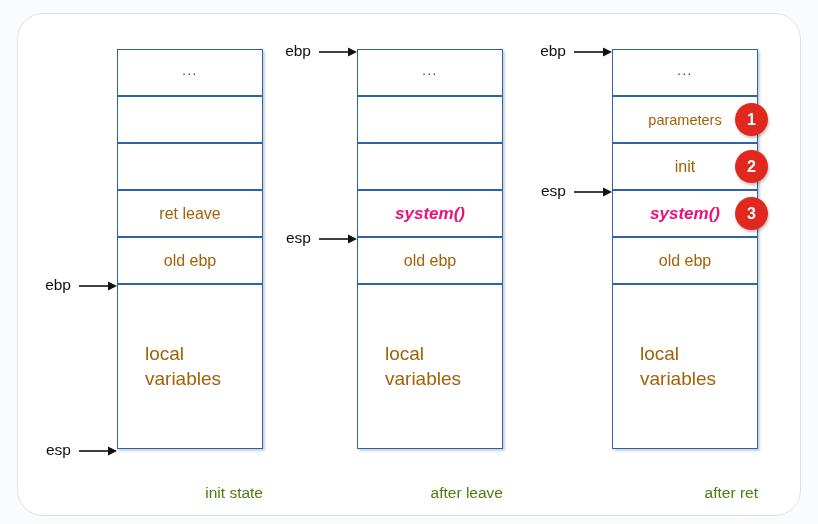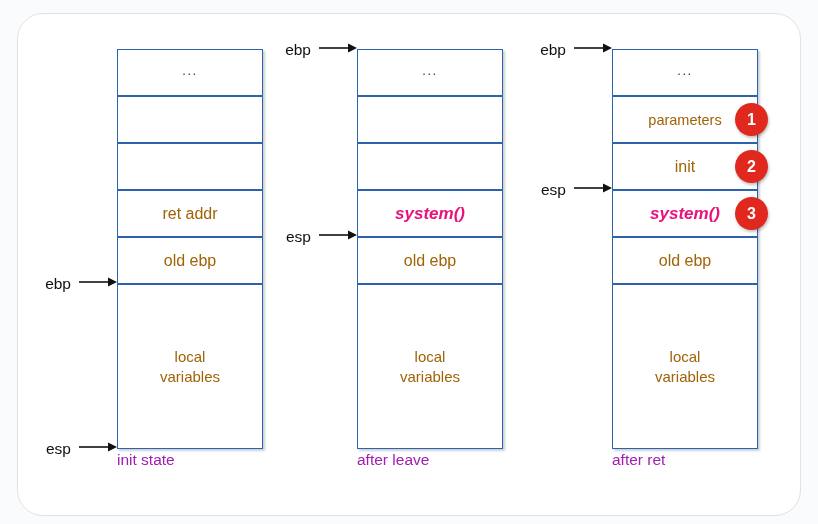--- a/index.html
+++ b/index.html
@@ -20,31 +20,31 @@
     border:1px solid var(--cell_border,#2d63ad);
     box-shadow:2px 2px 2px rgba(110,118,130,0.35);
     display:flex;align-items:center;justify-content:center;
     font-size:16px;color:#a16207;position:relative;
   }
   .cell.tall{height:165px;}
   .cell.dots{font-size:13px;letter-spacing:1.5px;color:#3f3f3f;}
   .cell.dots span{transform:translateY(-2px);}
   .cell.small{font-size:14.5px;}
   .cell.accent{color:var(--accent,#e8117d);font-weight:700;font-size:17px;font-style:italic;}
-  .wrap{display:block;width:90px;text-align:center;line-height:1.3;font-size:15px;}
+  .wrap{display:block;width:90px;text-align:left;line-height:1.3;font-size:19px;}
   .caption{
-    position:absolute;top:451px;width:146px;text-align:left;
-    font-size:15.5px;color:#a21caf;
+    position:absolute;top:484px;width:146px;text-align:right;
+    font-size:15.5px;color:#4d7c0f;
   }
   .cap-init{left:117px;}
   .cap-leave{left:357px;}
   .cap-ret{left:612px;}
   .pointer{
     position:absolute;width:90px;height:16px;
-    display:flex;align-items:flex-start;justify-content:flex-end;
+    display:flex;align-items:flex-end;justify-content:flex-end;
   }
   .pointer .reg{font-size:15.5px;color:#111;margin-right:8px;line-height:1;}
   .arrow{display:block;}
   .arrow line{stroke:var(--arrow,#111);stroke-width:1.6;}
   .arrow polygon{fill:var(--arrow,#111);}
   .badge{
     position:absolute;width:33px;height:33px;border-radius:50%;
     background:var(--badge,#e0281e);color:#ffffff;
     display:flex;align-items:center;justify-content:center;
     font-size:16px;font-weight:700;z-index:5;
@@ -59,21 +59,21 @@
 
 <div class="stage">
   <div class="panel"></div>
 
   <div class="stack-col col-init">
     <div class="cell dots">
         <span>...</span>
       </div>
     <div class="cell"></div>
     <div class="cell"></div>
-    <div class="cell">ret addr</div>
+    <div class="cell">ret leave</div>
     <div class="cell">old ebp</div>
     <div class="cell tall">
         <span class="wrap">local variables</span>
       </div>
   </div>
 
   <div class="stack-col col-leave">
     <div class="cell dots">
         <span>...</span>
       </div>

